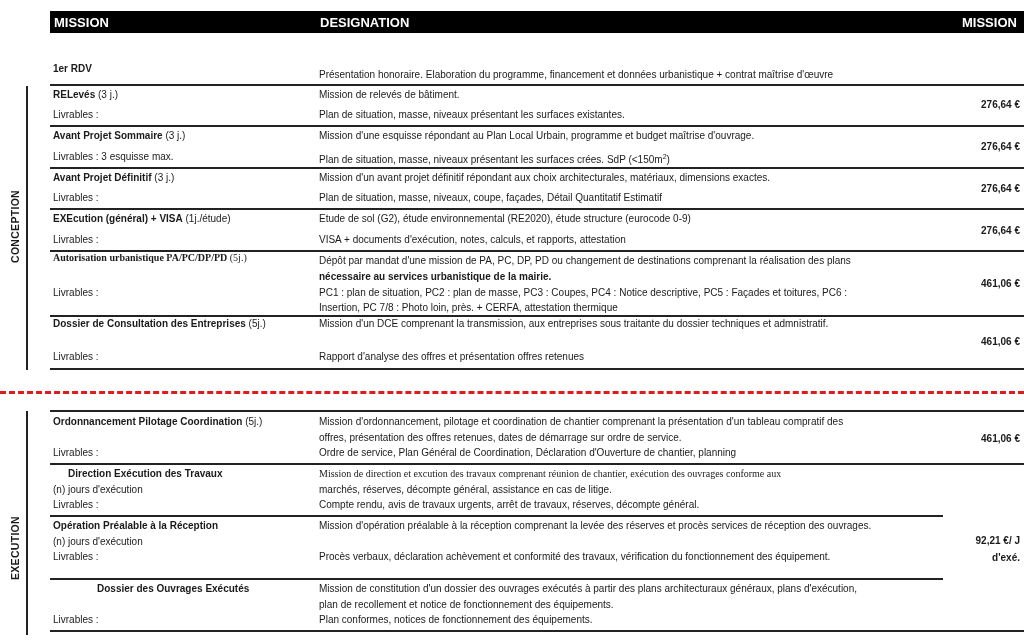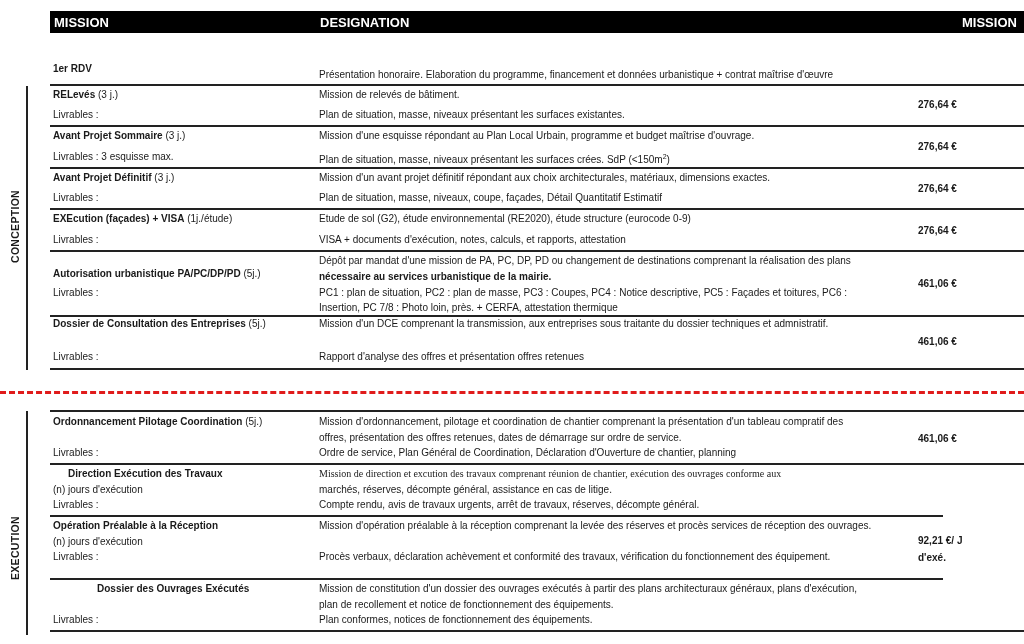--- a/index.html
+++ b/index.html
@@ -4,21 +4,21 @@
 <style>
   html, body { margin: 0; padding: 0; background: #ffffff; }
   body { width: 1024px; height: 644px; position: relative; overflow: hidden;
          font-family: "Liberation Sans", sans-serif; color: #1a1a1a; }
   .abs { position: absolute; }
   .header { left: 50px; top: 11px; width: 974px; height: 22px; background: #000; color: #fff;
             font-weight: bold; font-size: 13px; }
   .header span { position: absolute; top: 4px; }
   .t { position: absolute; font-size: 10px; white-space: nowrap; line-height: 12px; }
   .b { font-weight: bold; }
-  .price { position: absolute; font-size: 10px; font-weight: bold; text-align: left; width: 70px; left: 918px; line-height: 16px; }
+  .price { position: absolute; font-size: 10px; font-weight: bold; text-align: right; width: 70px; left: 950px; line-height: 16px; }
   .hline { position: absolute; left: 50px; height: 2px; background: #222; }
   .vline { position: absolute; left: 26px; width: 1.5px; background: #222; }
   .section-label { position: absolute; font-weight: bold; font-size: 10.5px; transform: rotate(-90deg); transform-origin: center; letter-spacing: 0.3px; }
   .dash { position: absolute; left: 0; top: 391px; width: 1024px; height: 0; border-top: 3px dashed #e01b1b; }
   sup { font-size: 7px; }
 </style>
 </head>
 <body>
 
 <div class="abs header">
@@ -56,30 +56,30 @@
 <div>
   <div class="t" style="left:53px; top:172px;"><span class="b">Avant Projet Définitif</span><span> (3 j.)</span></div>
   <div class="t" style="left:53px; top:192px;">Livrables :</div>
   <div class="t" style="left:319px; top:172px;"> Mission d'un avant projet définitif répondant aux choix architecturales, matériaux, dimensions exactes.</div>
   <div class="t" style="left:319px; top:192px;text-align:right;">Plan de situation, masse, niveaux, coupe, façades, Détail Quantitatif Estimatif</div>
   <div class="price" style="top:181px;">276,64 €</div>
 </div>
 <div class="hline" style="top:208px; width:974px;"></div>
 
 <div>
-  <div class="t" style="left:53px; top:213px;"><span class="b">EXEcution (façades) + VISA</span><span> (1j./étude)</span></div>
+  <div class="t" style="left:53px; top:213px;"><span class="b">EXEcution (général) + VISA</span><span> (1j./étude)</span></div>
   <div class="t" style="left:53px; top:234px;">Livrables :</div>
   <div class="t" style="left:319px; top:213px;">Etude de sol (G2), étude environnemental (RE2020), étude structure (eurocode 0-9)</div>
   <div class="t" style="left:319px; top:234px;">VISA + documents d'exécution, notes, calculs, et rapports, attestation</div>
   <div class="price" style="top:223px;">276,64 €</div>
 </div>
 <div class="hline" style="top:250px; width:974px;"></div>
 
 <div>
-  <div class="t" style="left:53px; top:268px;"><span class="b">Autorisation urbanistique  PA/PC/DP/PD</span><span> (5j.)</span></div>
+  <div class="t" style="left:53px; top:252px;font-family:Liberation Serif, serif;"><span class="b">Autorisation urbanistique  PA/PC/DP/PD</span><span> (5j.)</span></div>
   <div class="t" style="left:53px; top:287px;">Livrables :</div>
   <div class="t" style="left:319px; top:255px;">Dépôt par mandat d'une mission de PA, PC, DP, PD ou changement de destinations comprenant la réalisation des plans</div>
   <div class="t" style="left:319px; top:271px;font-weight:bold;">nécessaire au services urbanistique de la mairie.</div>
   <div class="t" style="left:319px; top:287px;">PC1 : plan de situation, PC2 : plan de masse, PC3 : Coupes, PC4 : Notice descriptive, PC5 : Façades et toitures, PC6 :</div>
   <div class="t" style="left:319px; top:302px;">Insertion, PC 7/8 : Photo loin, près. + CERFA, attestation thermique</div>
   <div class="price" style="top:276px;">461,06 €</div>
 </div>
 <div class="hline" style="top:315px; width:974px;"></div>
 
 <div>

